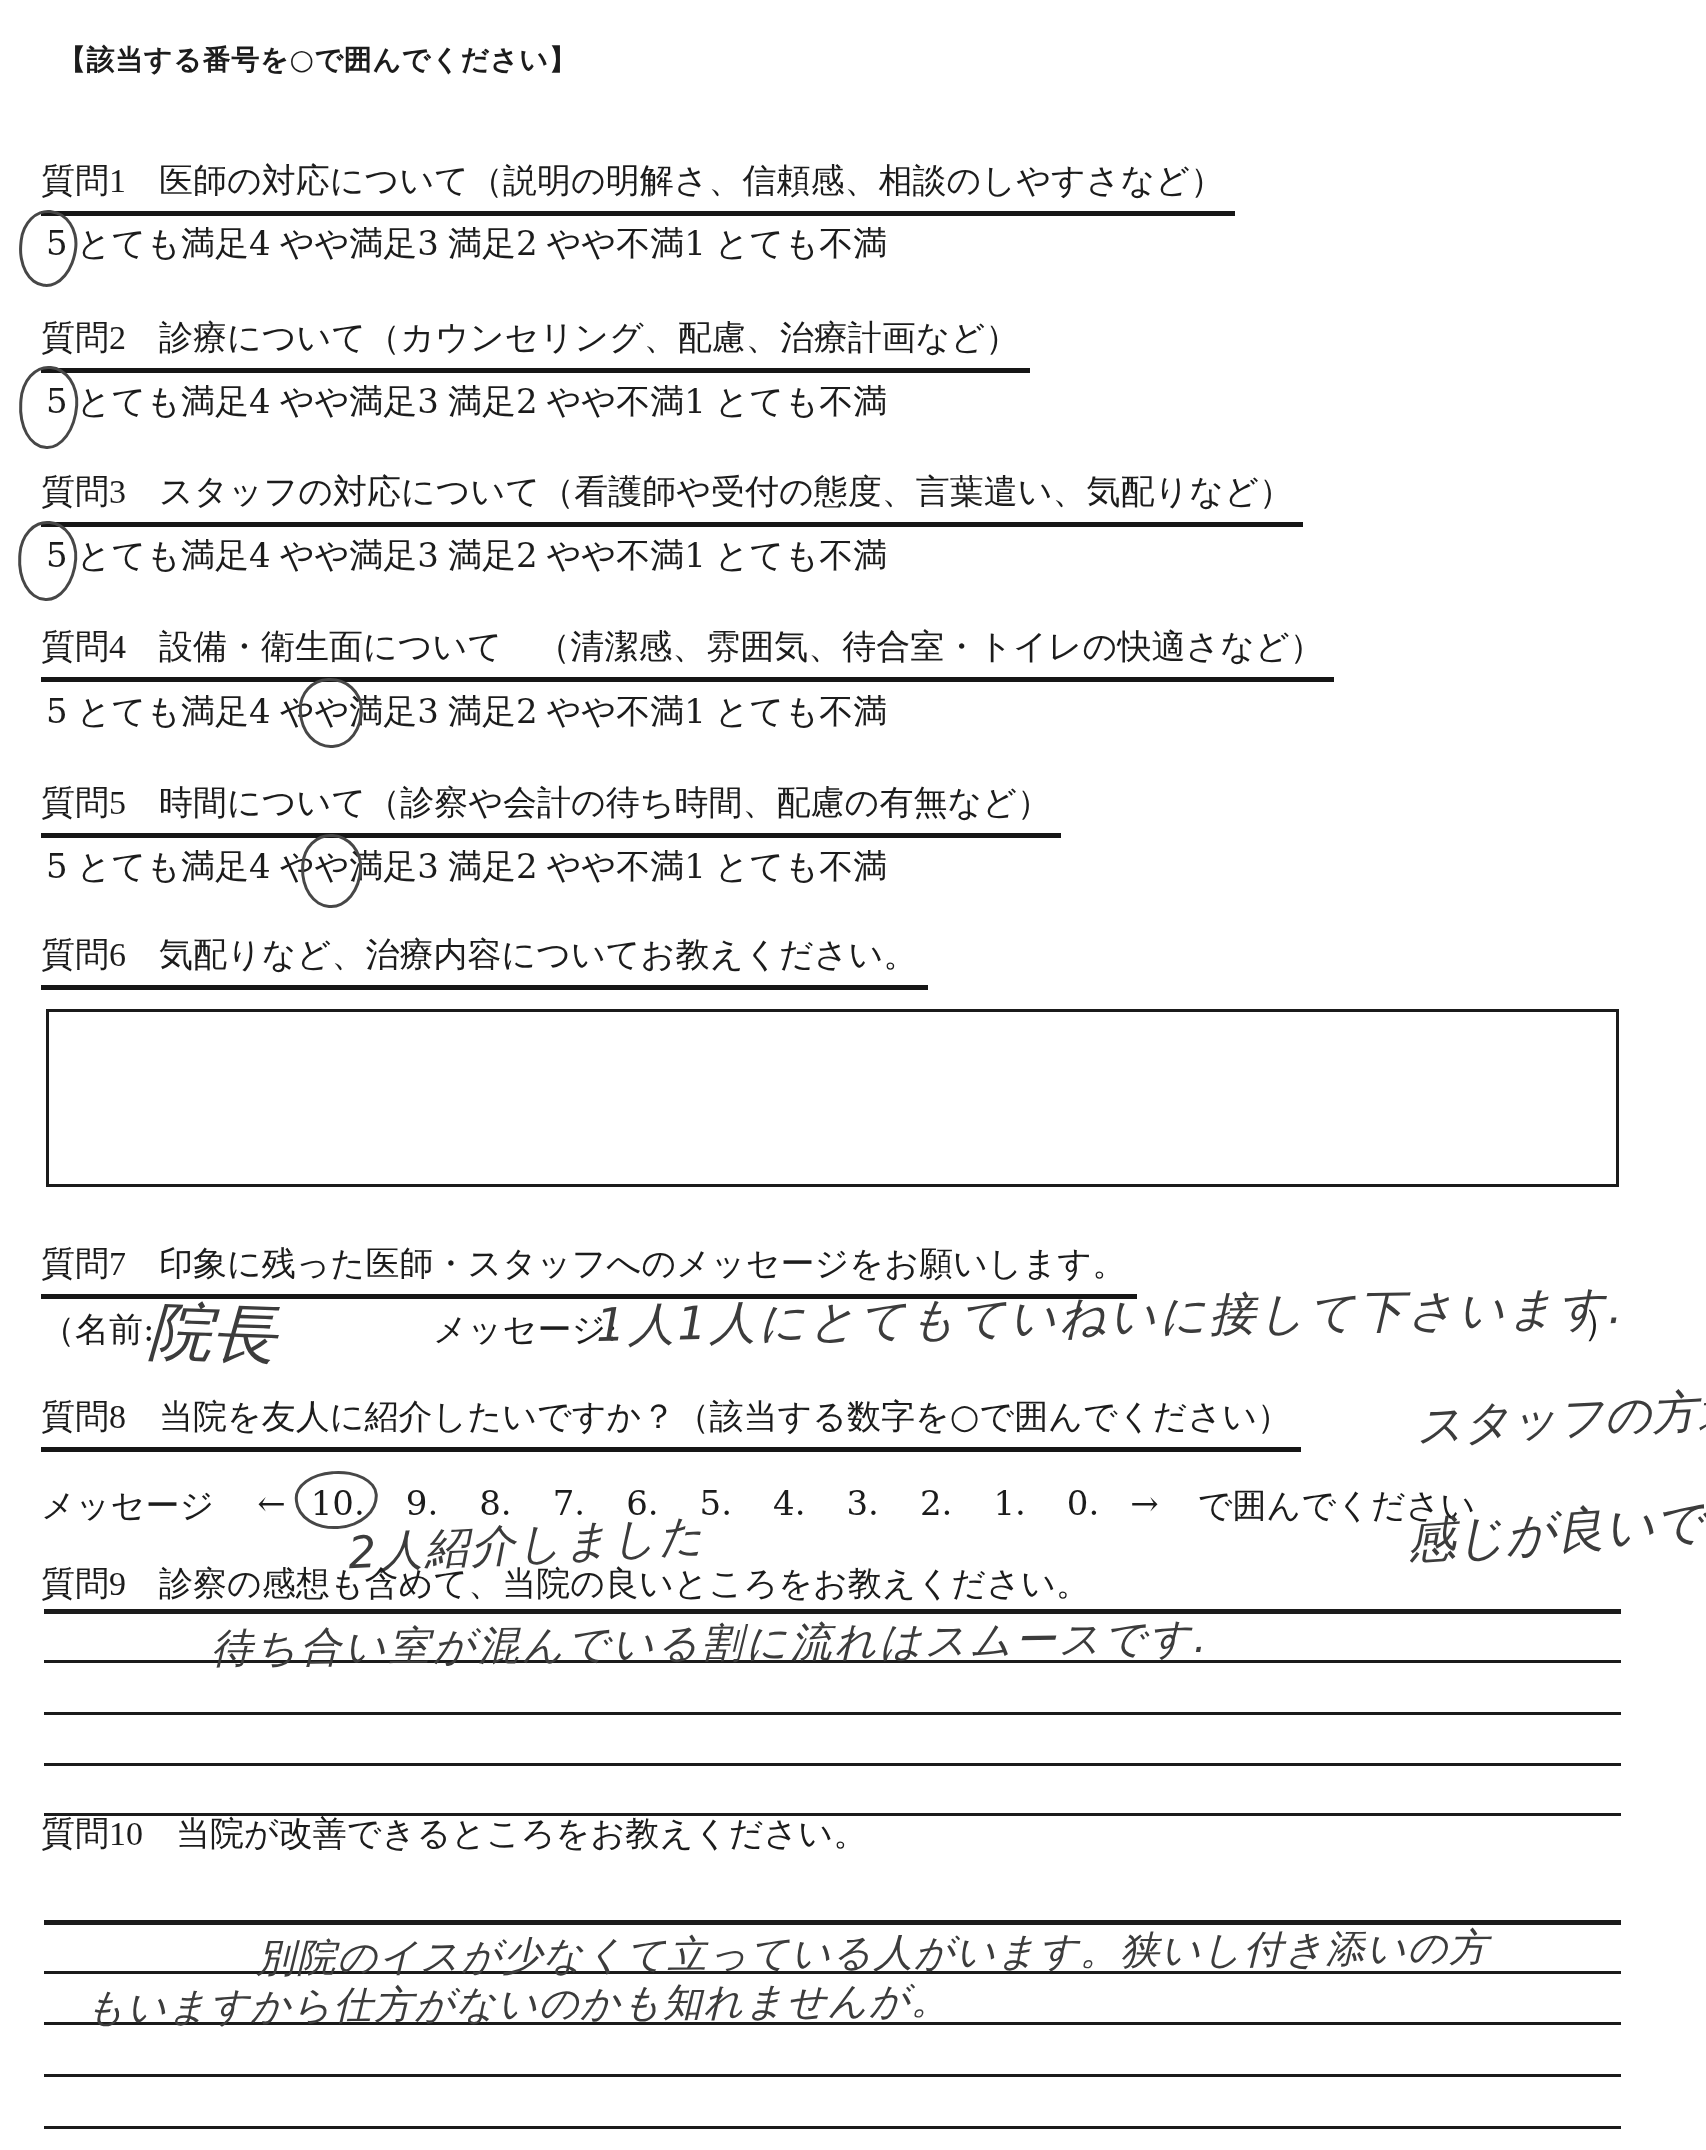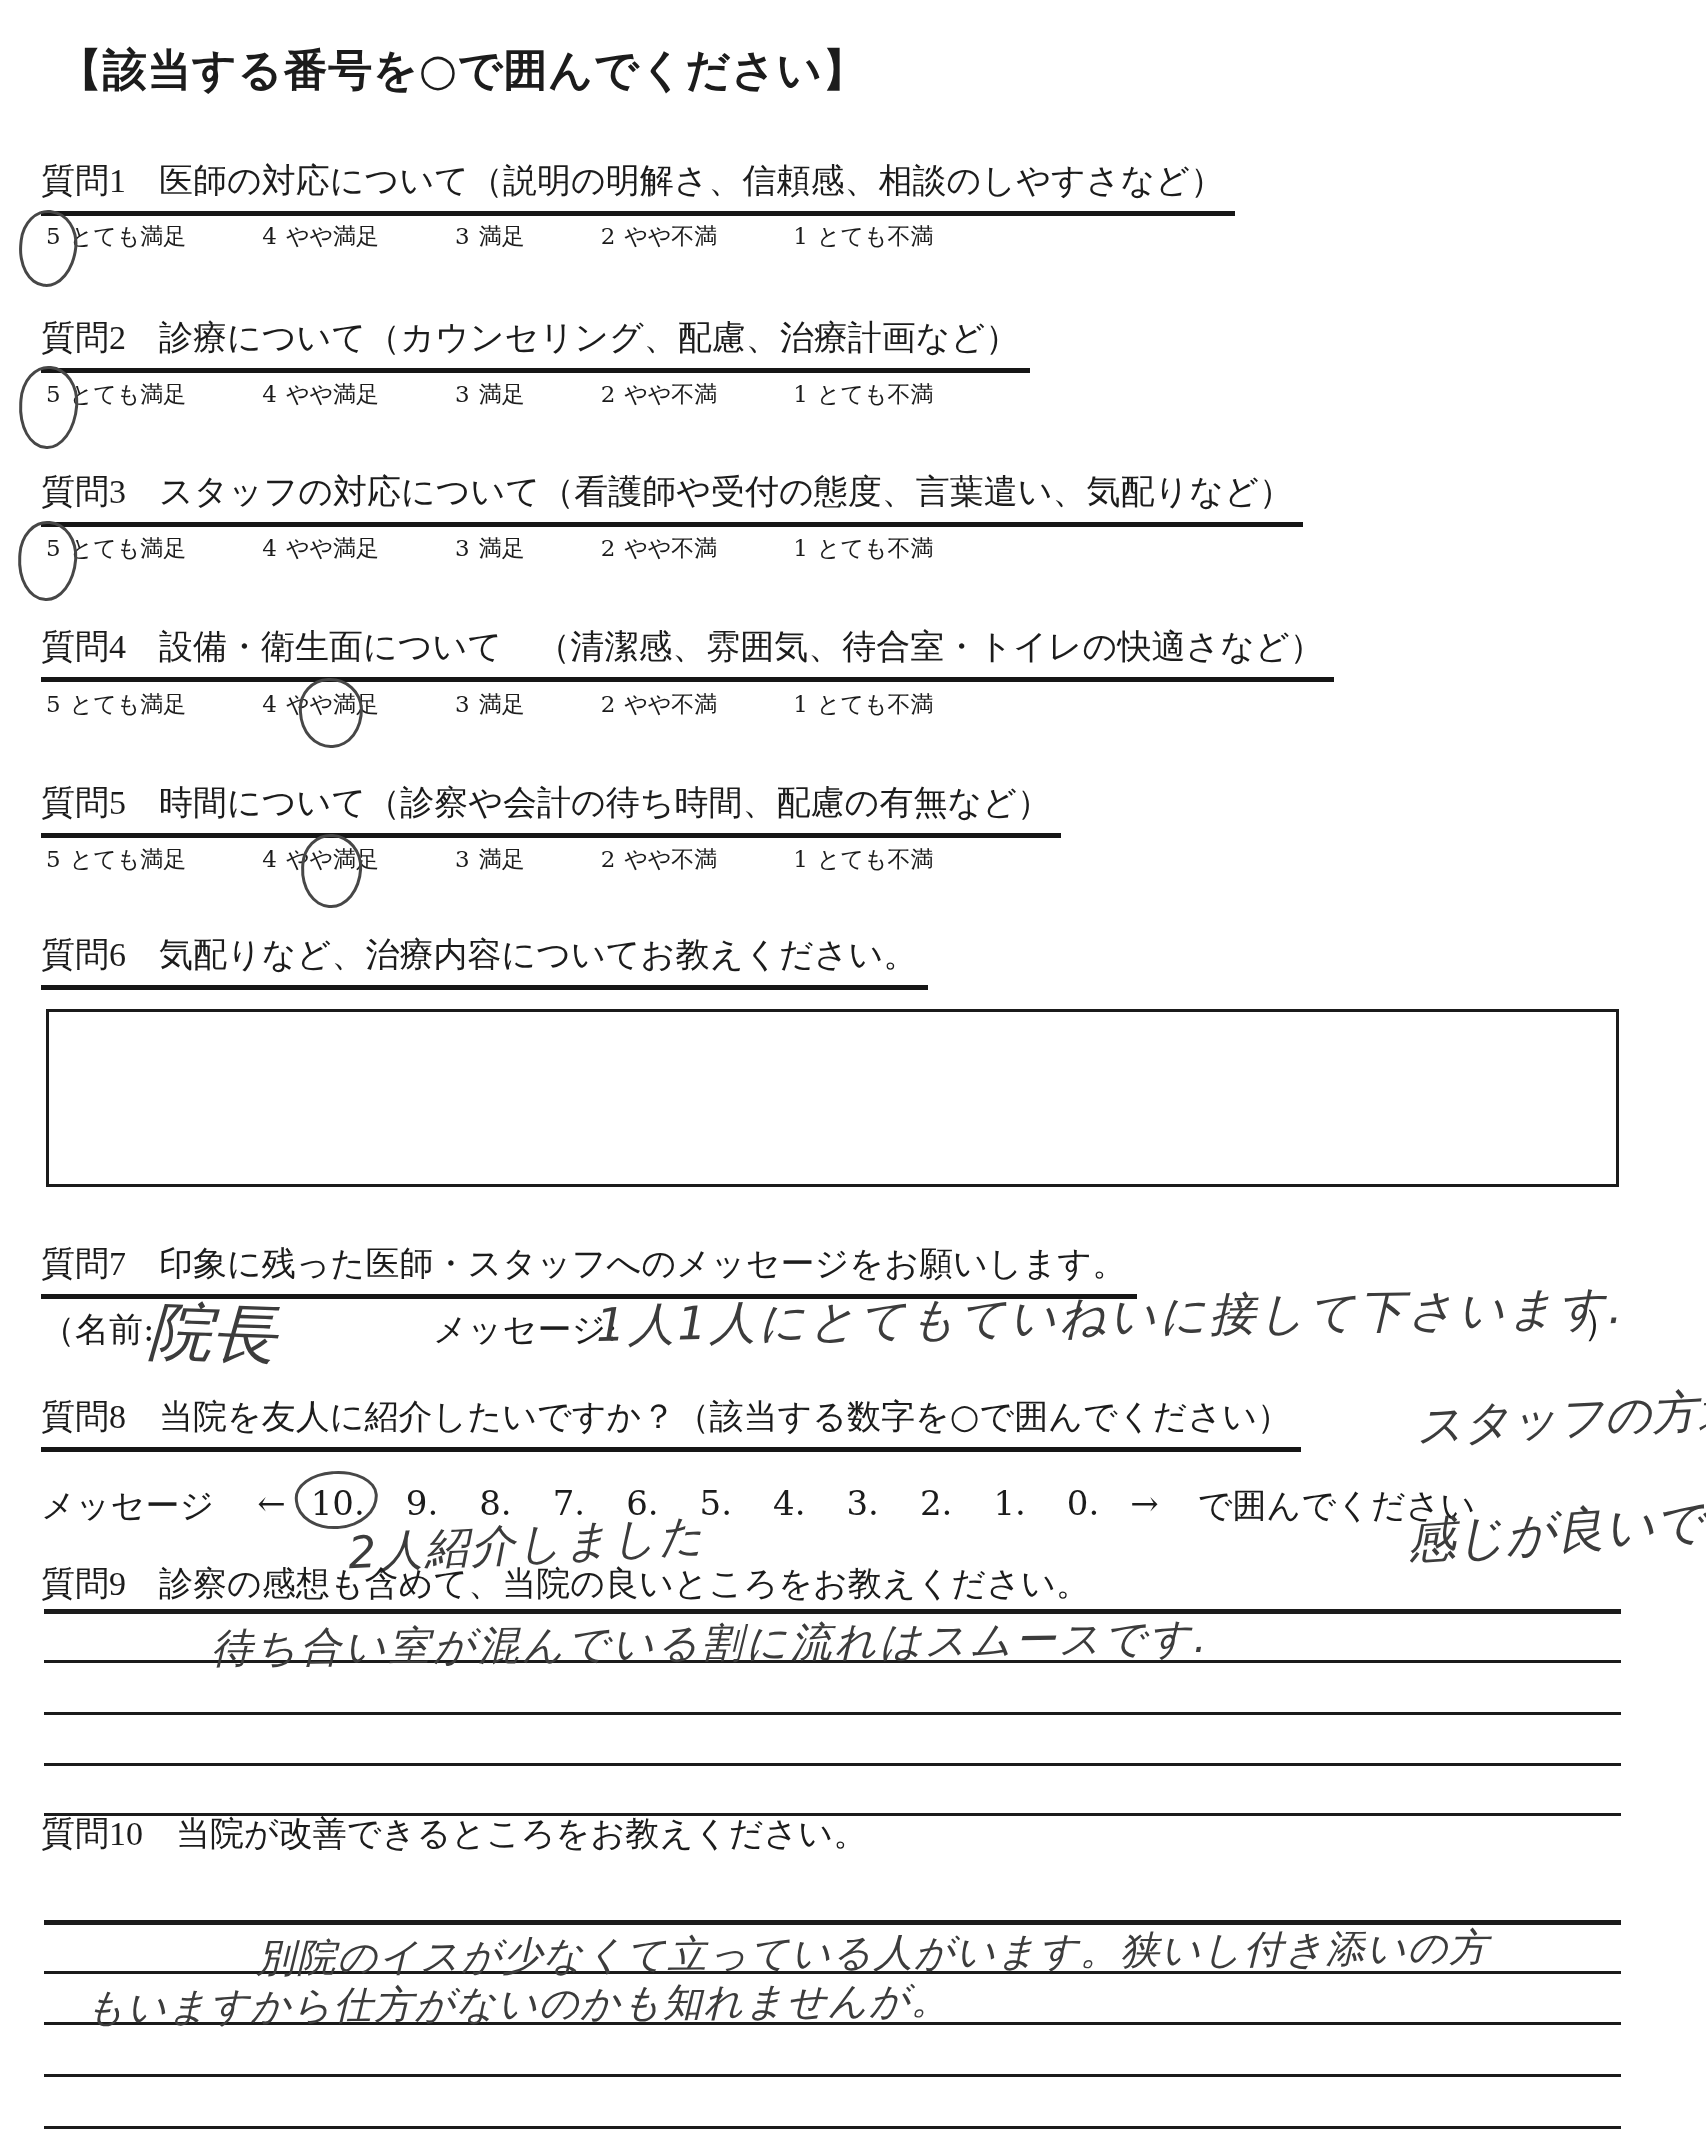--- a/index.html
+++ b/index.html
@@ -6,28 +6,28 @@
   html,body { background:#ffffff; }
   body{
     width:1706px; height:2151px;
     position:relative; overflow:hidden;
     font-family:"DejaVu Serif","Liberation Serif",serif;
     color:#1c1c1c;
   }
   .abs{ position:absolute; }
   .title{
     left:58px; top:41px;
-    font-size:44px; font-weight:600; letter-spacing:0.7px; white-space:nowrap;
+    font-size:28px; font-weight:600; letter-spacing:0.7px; white-space:nowrap;
   }
   .qh{ left:41px; font-size:34px; white-space:nowrap; }
   .qh .qno{ margin-right:33px;font-family:Liberation Serif, serif; }
   .underlined{ border-bottom:5.2px solid #161616; padding-bottom:6.7px; padding-right:10.4px; }
   .opts{
-    left:46px; display:flex; gap:76px;
-    font-size:23px; white-space:nowrap;
+    left:46px; display:flex; 
+    font-size:34px; white-space:nowrap;
   }
   .opt .n{ margin-right:9px; }
   .rule{ position:absolute; left:44px; width:1577px; height:3px; background:#1b1b1b; }
   .rule.heavy{ height:5.2px; }
   .box{ position:absolute; border:3px solid #1b1b1b; background:#ffffff; }
   .circle{
     position:absolute;
     border:3px solid #474747;
     border-radius:48% 52% 50% 50% / 44% 46% 56% 54%;
     background:transparent;

